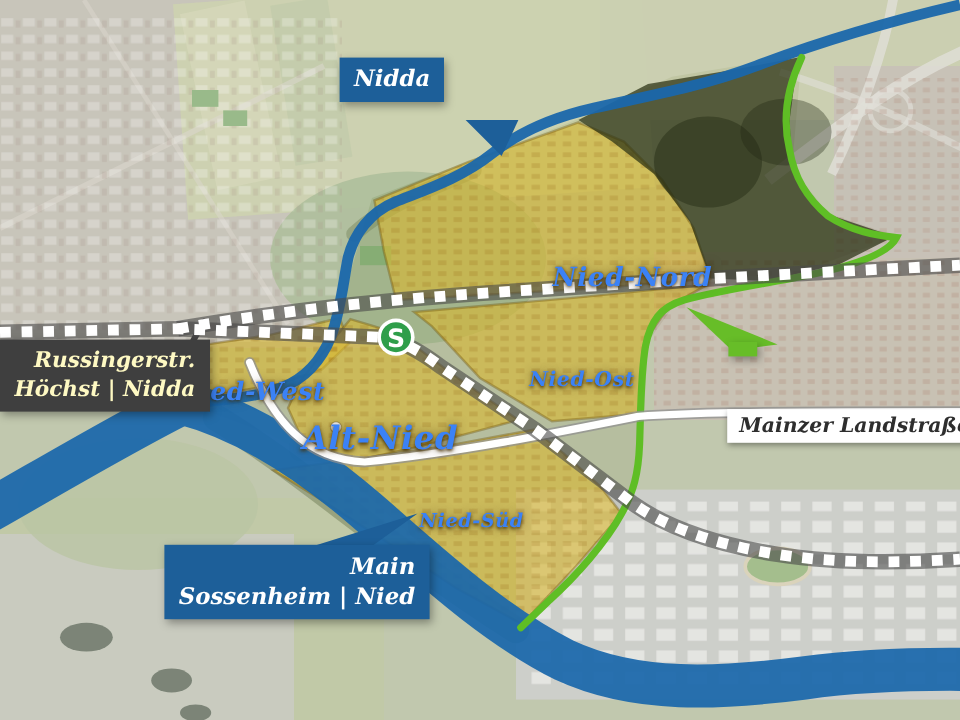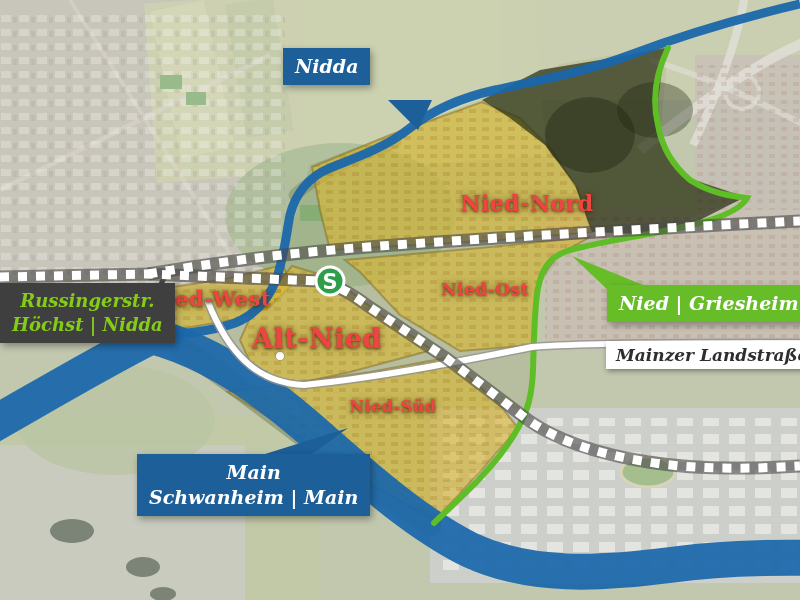--- a/index.html
+++ b/index.html
@@ -1,27 +1,27 @@
 <!DOCTYPE html>
 <html><head>
 <meta charset="utf-8">
 <style>
   html,body{margin:0;padding:0;background:#222;}
   .stage{position:relative;width:800px;height:600px;overflow:hidden;
          font-family:"DejaVu Serif",serif;}
   .stage svg{position:absolute;left:0;top:0;}
   .district-label{position:absolute;transform:translate(-50%,-50%);
-    color:#ef4444;font-weight:bold;white-space:nowrap;
+    color:#3b82f6;font-style:italic;font-weight:bold;white-space:nowrap;
     letter-spacing:.5px;
-    text-shadow:0 1px 3px rgba(70,45,0,.9),0 0 9px rgba(70,45,0,.55);}
+    text-shadow:0 1px 3px rgba(70,45,0,.9),0 0 9px rgba(70,45,0,.55);margin-top:28px;}
   .callout{position:absolute;font-style:italic;font-weight:bold;
-    text-align:center;white-space:nowrap;line-height:1.32;
+    text-align:right;white-space:nowrap;line-height:1.32;
     padding:6px 12px;box-shadow:2px 3px 7px rgba(0,0,0,.35);}
   .callout.blue{background:#1d5f99;color:#fff;font-size:19px;}
-  .callout.dark{background:#3f3f3f;color:#84cc16;font-size:18px;}
+  .callout.dark{background:#3f3f3f;color:#fef9c3;font-size:18px;}
   .callout.green{background:#67bd28;color:#fff;font-size:19px;}
   .callout.white{background:#ffffff;color:#2e2e2e;font-size:17px;
     padding:3px 10px;box-shadow:1px 2px 5px rgba(0,0,0,.4);}
 </style>
 </head>
 <body>
 
 <div class="stage">
 
 <svg width="800" height="600" viewBox="0 0 800 600">
@@ -145,23 +145,22 @@
 <div class="callout blue" style="left:283px;top:48px">
   <div>Nidda</div>
 </div>
 
 <div class="callout dark" style="left:0px;top:283px">
   <div>Russingerstr.</div>
   <div>Höchst | Nidda</div>
 </div>
 
 <div class="callout green" style="left:607px;top:285px">
-  <div>Nied | Griesheim</div>
 </div>
 
 <div class="callout white" style="left:606px;top:341px">Mainzer Landstraße</div>
 
 <div class="callout blue" style="left:137px;top:454px">
   <div>Main</div>
-  <div>Schwanheim | Main</div>
+  <div>Sossenheim | Nied</div>
 </div>
 
 </div>
 
 </body></html>

